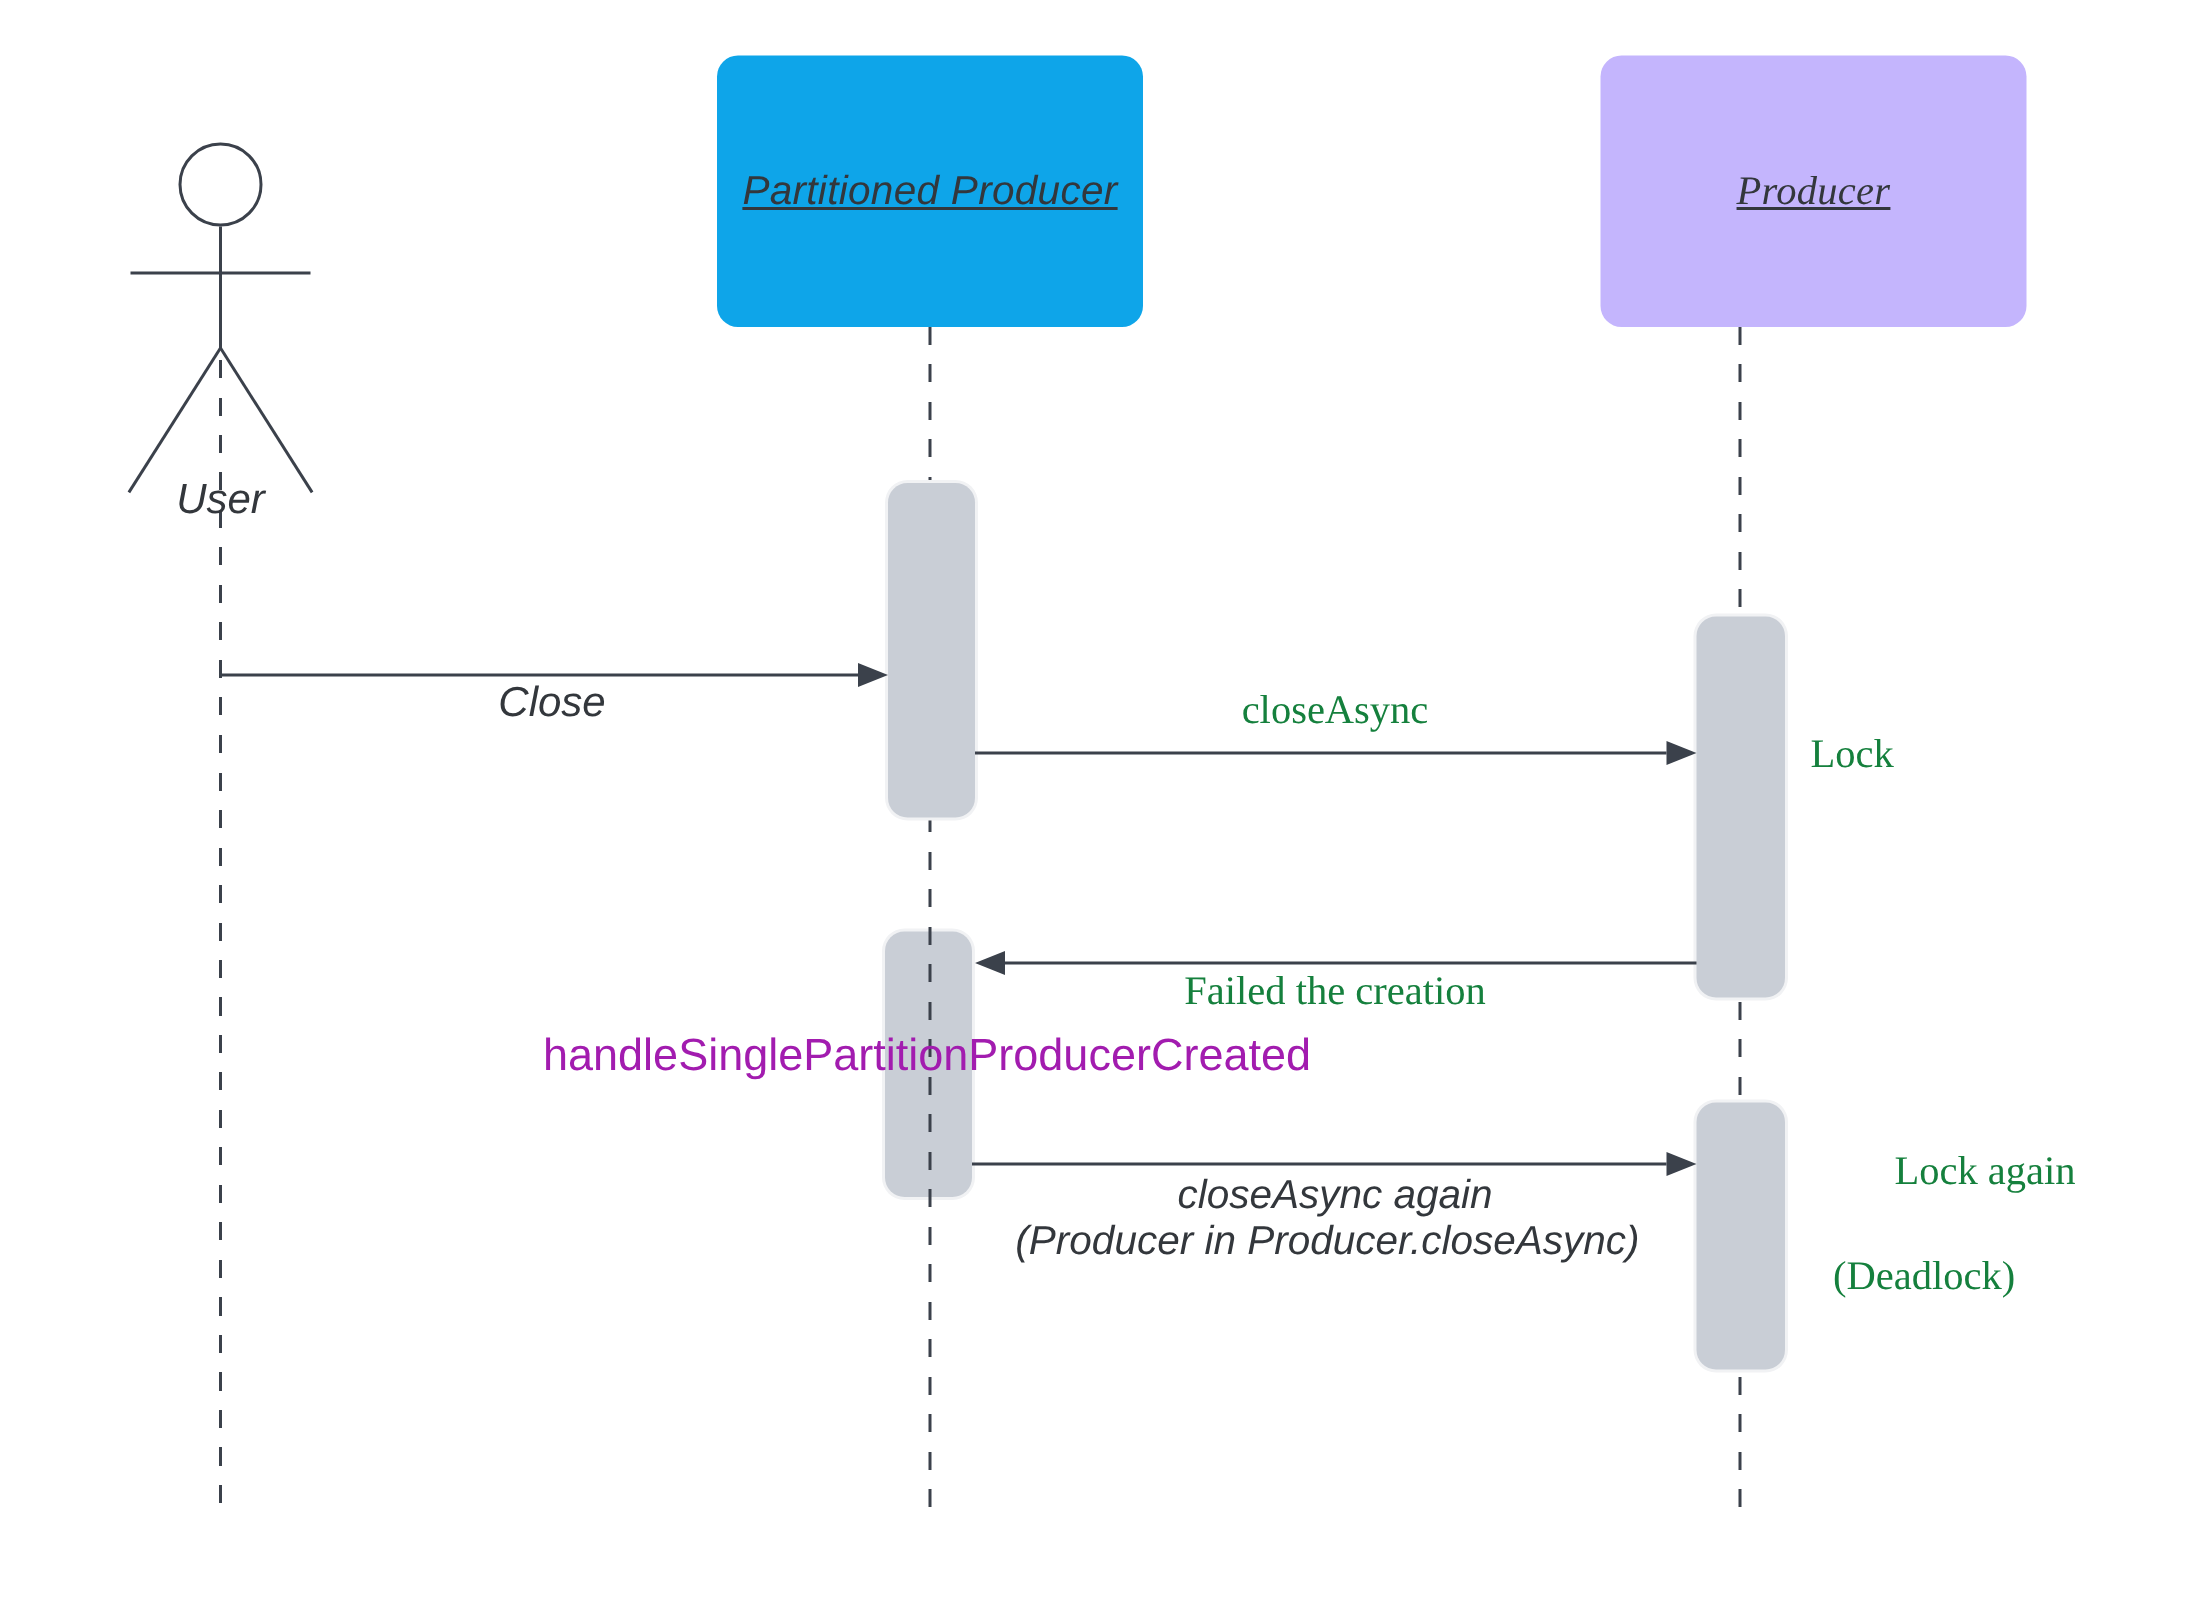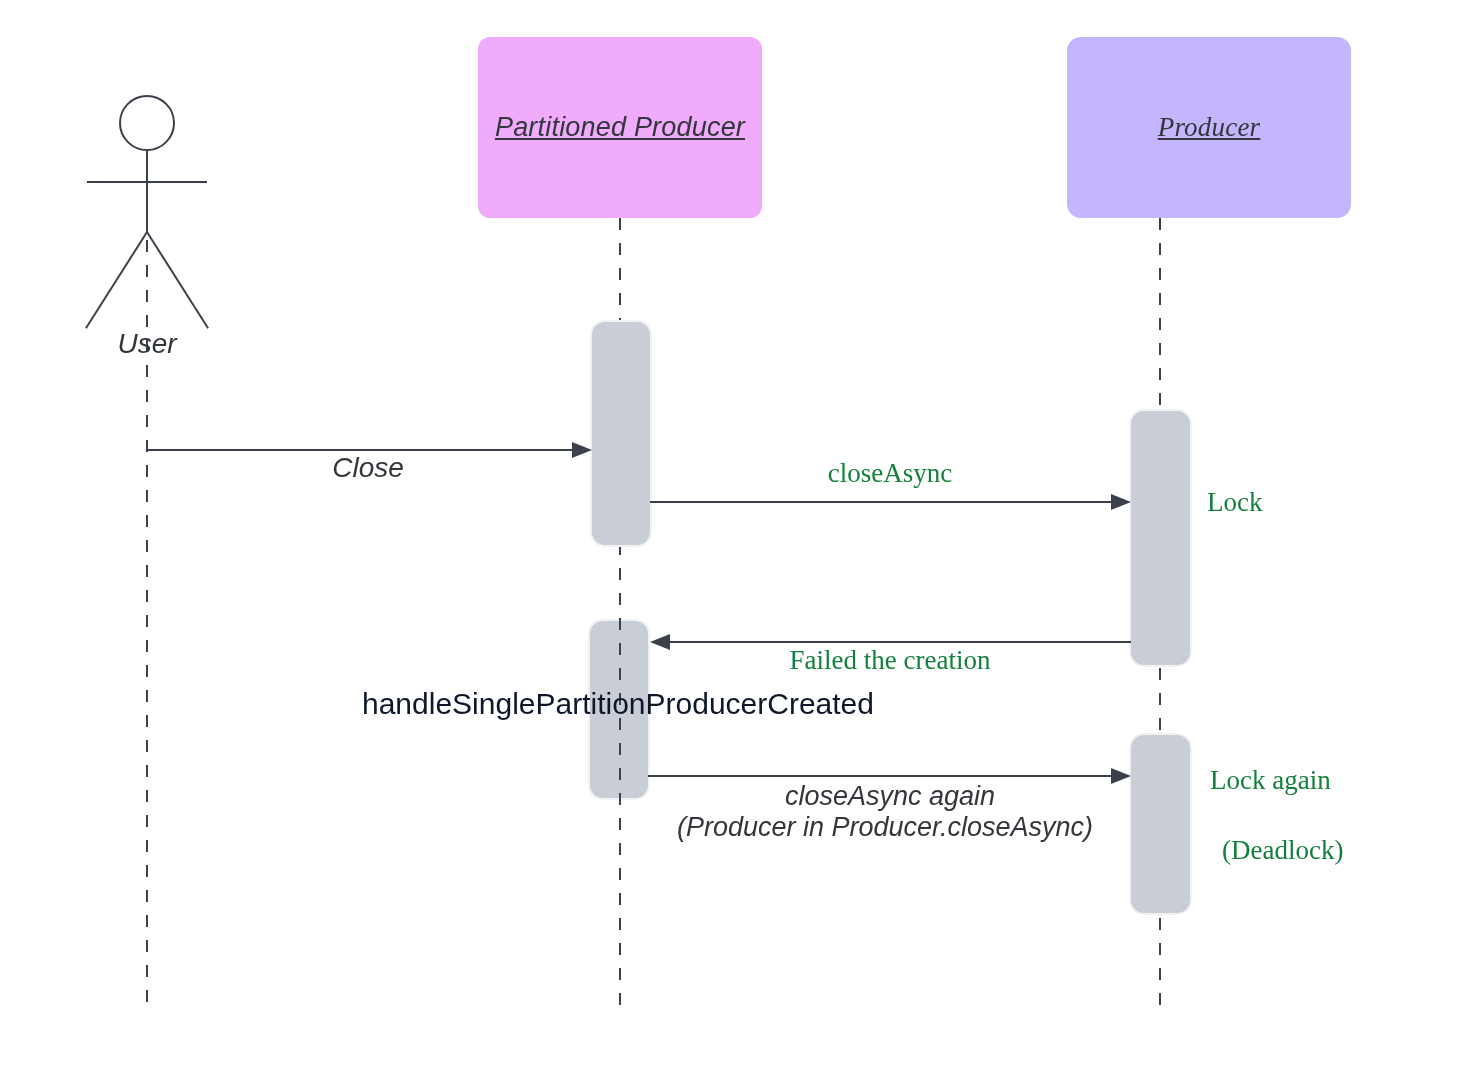--- a/index.html
+++ b/index.html
@@ -40,42 +40,42 @@
   .arrow-left{
     width:0;height:0;z-index:4;
     border-top:8px solid transparent;border-bottom:8px solid transparent;
     border-right:20px solid var(--line);
   }
   
   .lbl{z-index:5;white-space:nowrap;}
   .lbl.center{text-align:center;}
   .sans-italic{font-style:italic;font-size:28px;color:#33373c;}
   .serif{font-family:"Liberation Serif", serif;font-size:27px;color:#15803d;}
-  .handler{font-size:30px;color:#0f172a;}
+  .handler{font-size:30px;color:#a21caf;}
   
   .fig{z-index:2;}
   .fig-head{width:52px;height:52px;border:2px solid var(--line);border-radius:50%;background:#fff;}
   .fig-limb{background:var(--line);}
   .fig-leg{transform-origin:0 50%;}
 </style>
 </head>
 <body>
 
 <div id="canvas" style="--line: #3b414b;">
 
   <div class="abs fig" style="left:0;top:0;width:0;height:0;">
     <div class="abs fig-head" style="left:119px;top:95px;"></div>
     <div class="abs fig-limb" style="left:146px;top:151px;width:2px;height:81px;"></div>
     <div class="abs fig-limb" style="left:87px;top:181px;width:120px;height:2px;"></div>
     <div class="abs fig-limb fig-leg" style="left:147px;top:231px;width:114px;height:2px;transform:rotate(122.4deg);"></div>
     <div class="abs fig-limb fig-leg" style="left:147px;top:231px;width:114px;height:2px;transform:rotate(57.6deg);"></div>
   </div>
-  <div class="abs lbl center sans-italic" style="left:77px;top:328px;width:140px;">User</div>
+  <div class="abs lbl center sans-italic" style="left:77px;top:317px;width:140px;">User</div>
 
-  <div class="abs participant" style="left: 478px; top: 37px; background-color: #f0abfc; border-radius: 12px;">
+  <div class="abs participant" style="left: 478px; top: 37px; background-color: #0ea5e9;">
     <span class="plabel">Partitioned Producer</span>
   </div>
   <div class="abs participant" style="left: 1067px; top: 37px; background-color: #c4b5fd; font-family: Liberation Serif, serif;">
     <span class="plabel">Producer</span>
   </div>
 
   <div class="abs lifeline" style="left:146px;top:240px;height:768px;"></div>
   <div class="abs lifeline" style="left:619px;top:218px;height:792px;"></div>
   <div class="abs lifeline" style="left:1159px;top:218px;height:792px;"></div>
 
@@ -97,16 +97,16 @@
   <div class="abs msg-line" style="left:670px;top:641px;width:461px;"></div>
   <div class="abs lbl center serif" style="left:765px;top:645px;width:250px;">Failed the creation</div>
 
   <div class="abs lbl center handler" style="left:318px;top:687px;width:600px;">handleSinglePartitionProducerCreated</div>
 
   <div class="abs msg-line" style="left:648px;top:775px;width:463px;"></div>
   <div class="abs arrow-right" style="left:1111px;top:768px;"></div>
   <div class="abs lbl center sans-italic" style="left:670px;top:781px;width:440px;font-size:27px;line-height:30px;">closeAsync again</div>
   <div class="abs lbl center sans-italic" style="left:665px;top:812px;width:440px;font-size:27px;line-height:30px;">(Producer in Producer.closeAsync)</div>
 
-  <div class="abs lbl serif" style="left:1210px;top:764px;line-height:33px;">Lock again</div>
+  <div class="abs lbl serif" style="left:1263px;top:764px;line-height:33px;">Lock again</div>
   <div class="abs lbl serif" style="left:1222px;top:834px;line-height:33px;">(Deadlock)</div>
 
 </div>
 
 </body></html>

